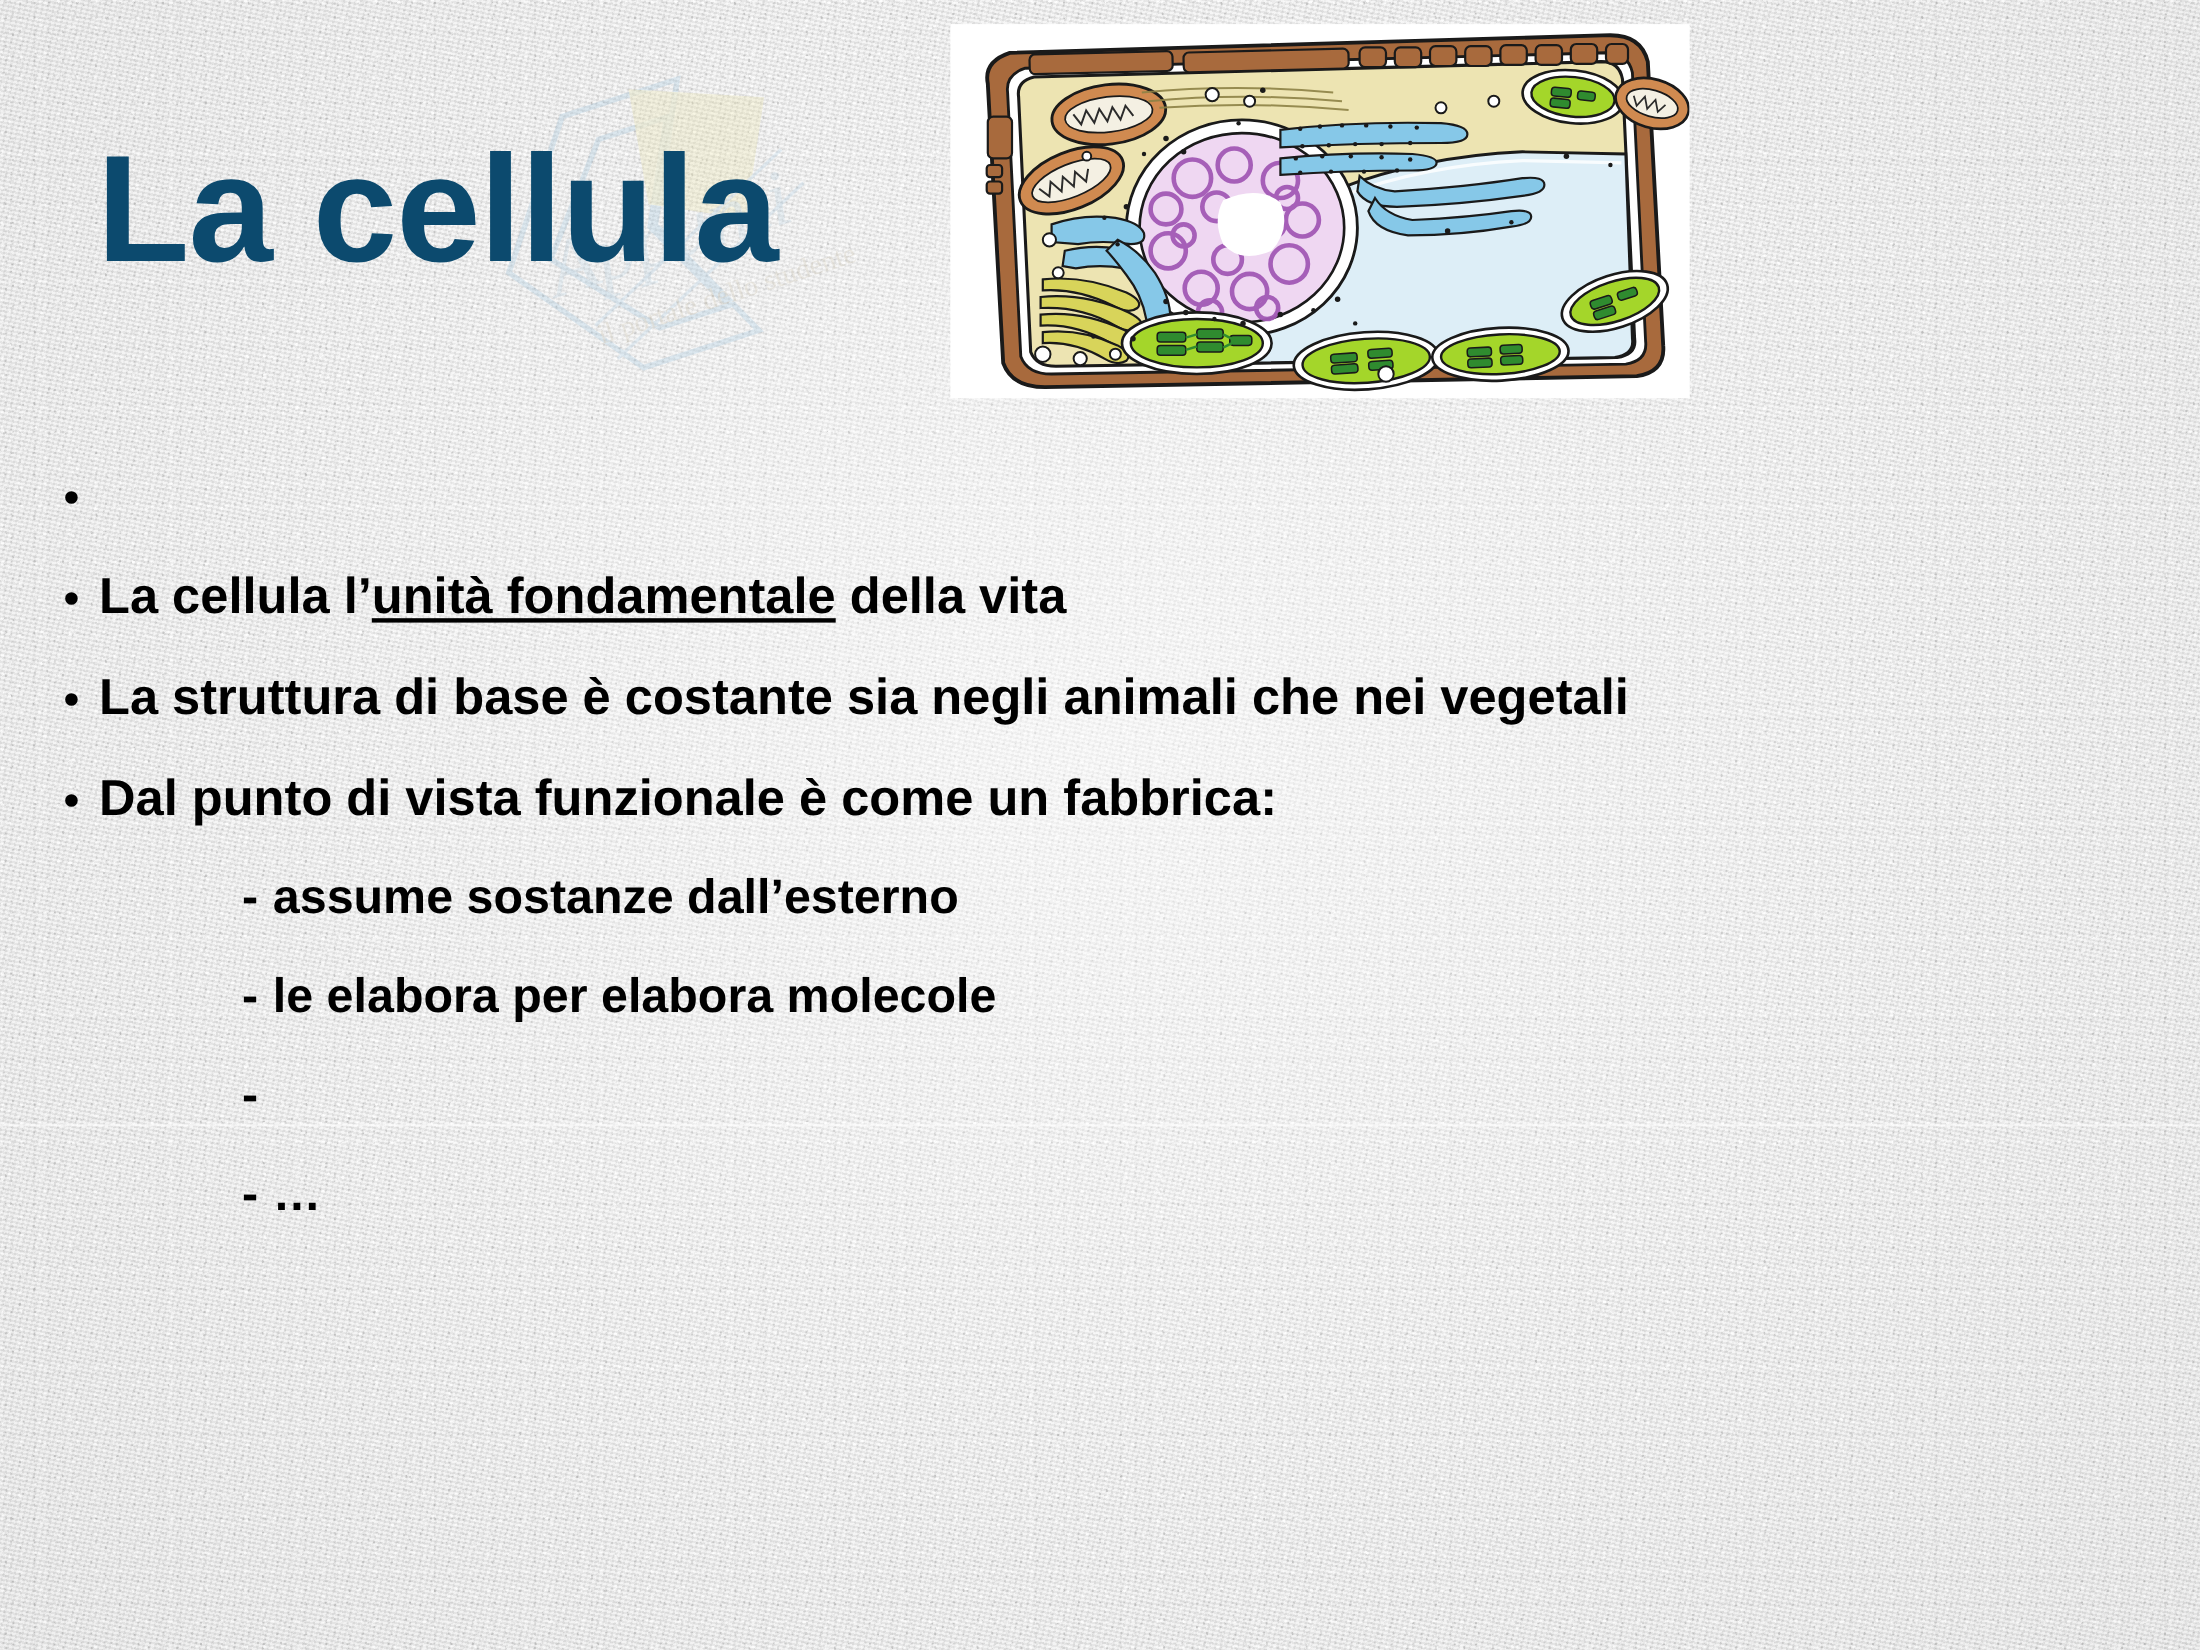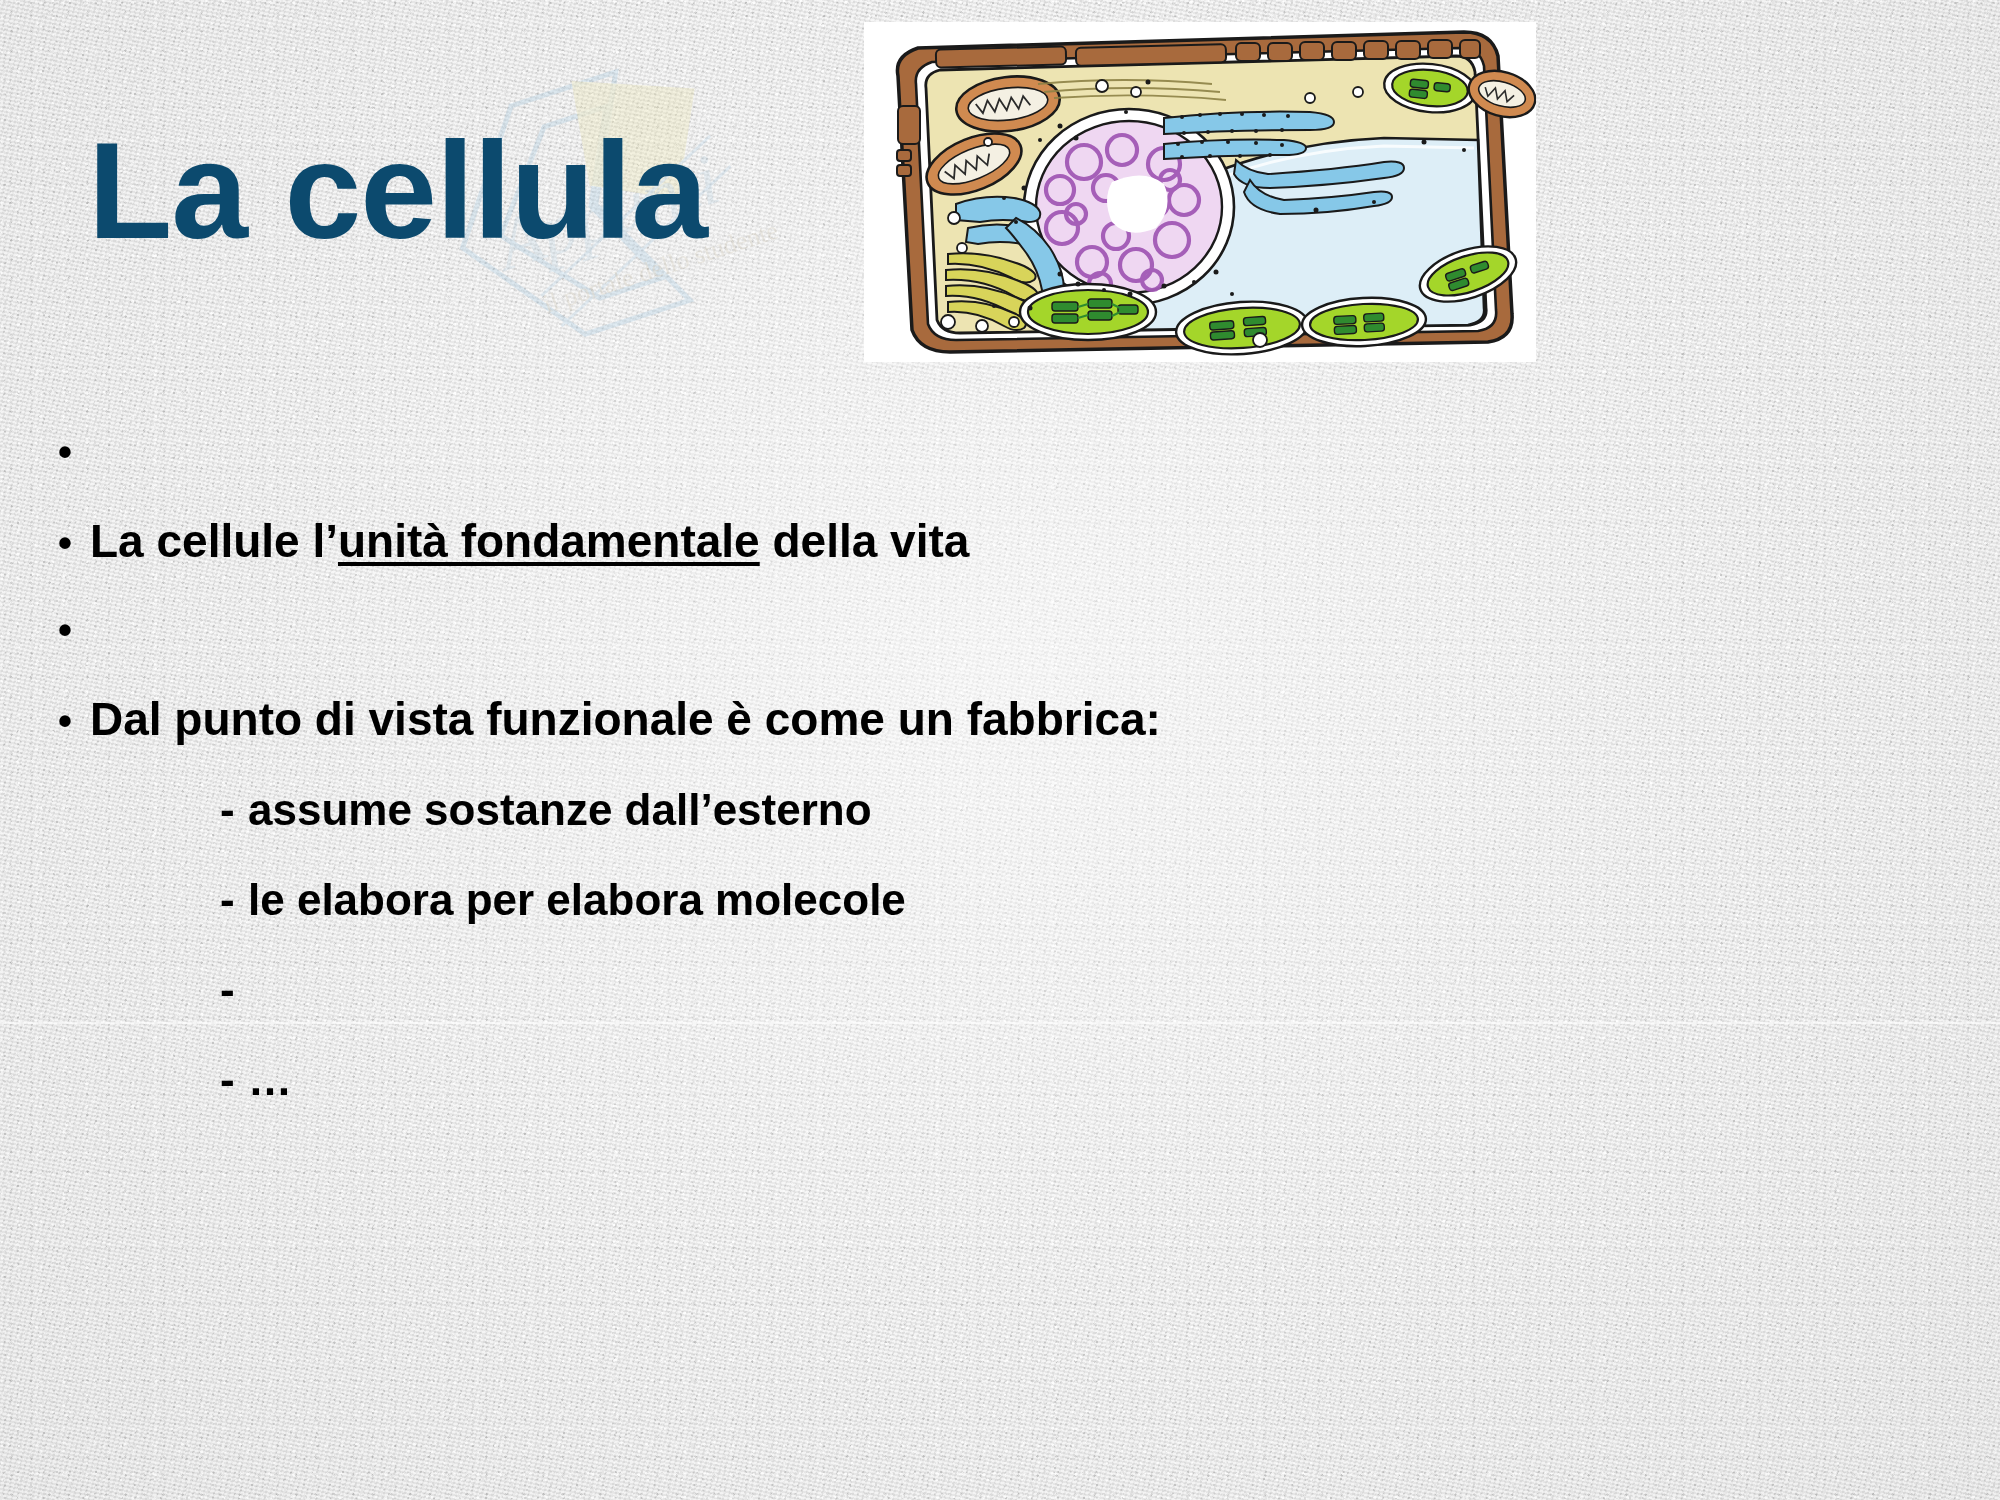--- a/index.html
+++ b/index.html
@@ -408,26 +408,29 @@
 
   <div class="body-text">
 
     <div class="bullet-row">
       <span class="bullet-mark">•</span>
     </div>
 
     <div class="bullet-row">
       <span class="bullet-mark">•</span>
       <span class="bullet-text">
-        <span>La cellule l’</span><u>unità fondamentale</u><span> della vita</span>
+        <span>La cellula l’</span><u>unità fondamentale</u><span> della vita</span>
       </span>
     </div>
 
     <div class="bullet-row">
       <span class="bullet-mark">•</span>
+      <span class="bullet-text">
+        <span>La struttura di base è costante sia negli animali che nei vegetali</span>
+      </span>
     </div>
 
     <div class="bullet-row">
       <span class="bullet-mark">•</span>
       <span class="bullet-text">
         <span>Dal punto di vista funzionale è come un fabbrica:</span>
       </span>
     </div>
 
     <div class="sub-row">

